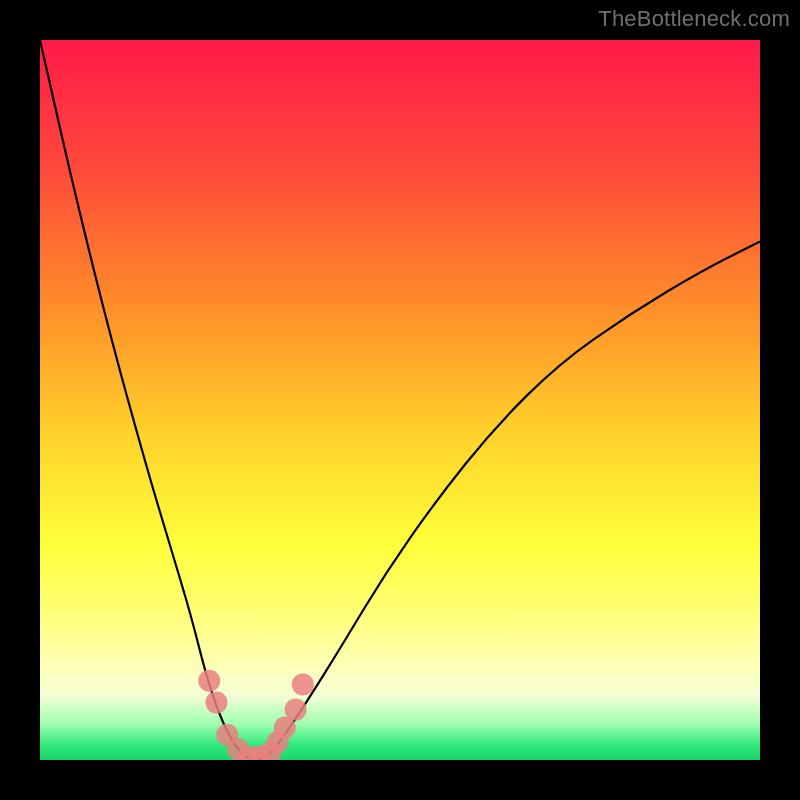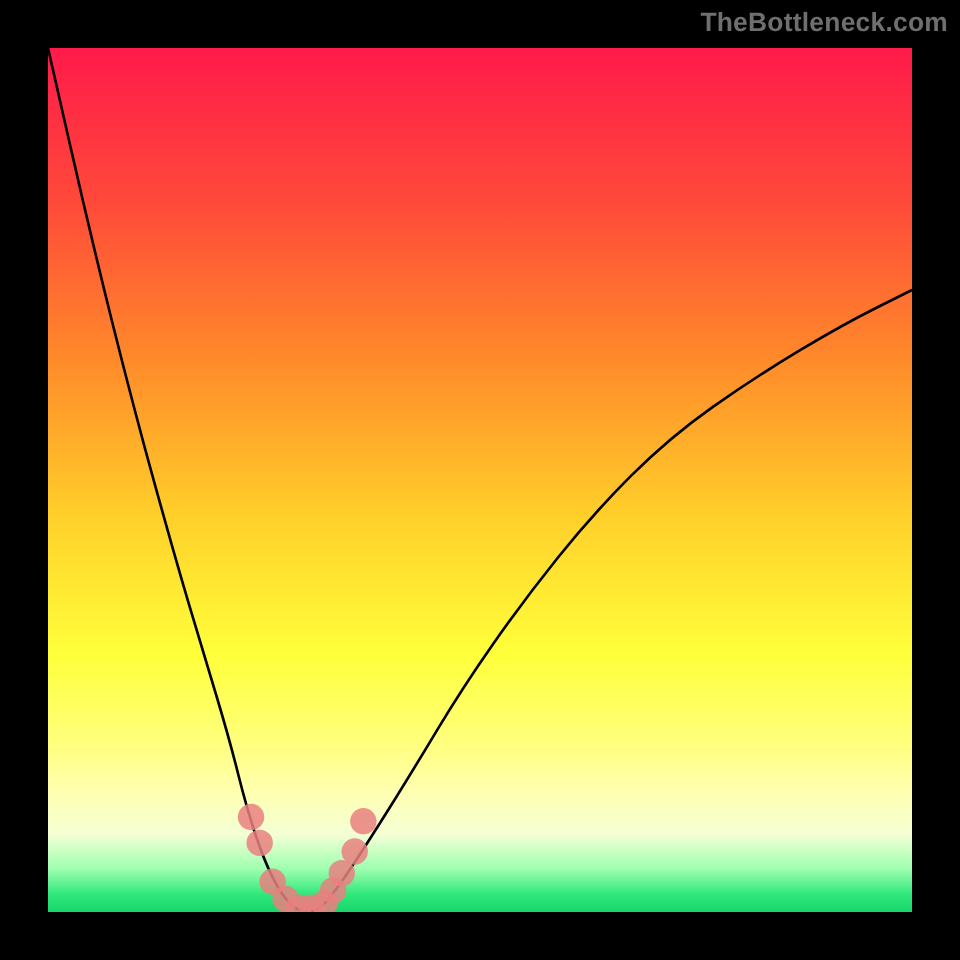--- a/index.html
+++ b/index.html
@@ -39,21 +39,21 @@
       #2fe77a 98%,
       #18d66a 100%
     );
   }
   .watermark {
     position: absolute;
     top: 6px;
     right: 10px;
     color: #6f6f6f;
     font-size: 22px;
-    font-weight: 700;
+    font-weight: 400;
     letter-spacing: 0.2px;
     z-index: 10;
   }
   svg.overlay {
     position: absolute;
     left: 0;
     top: 0;
     width: 720px;
     height: 720px;
   }

